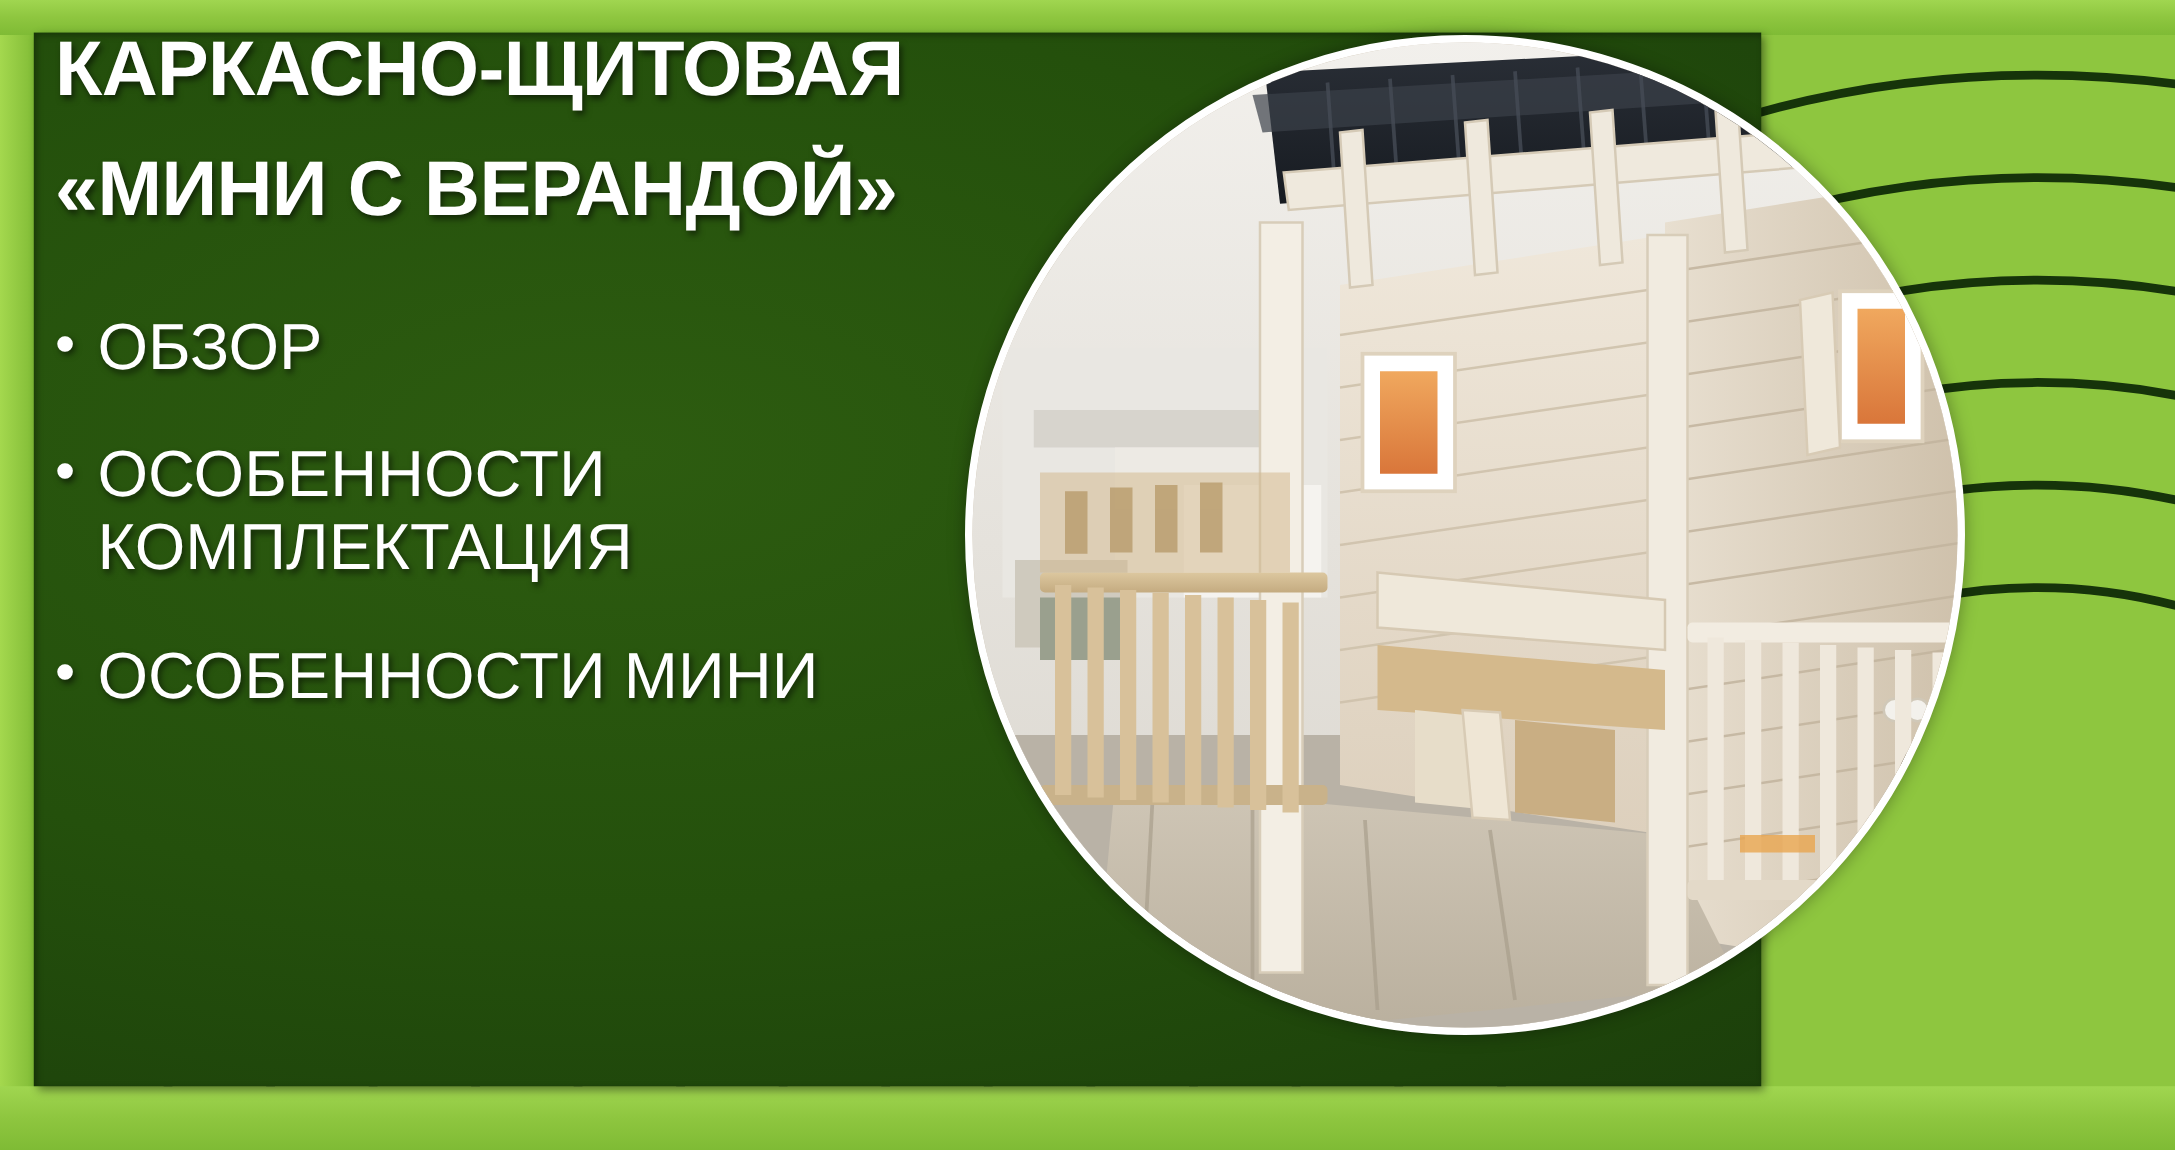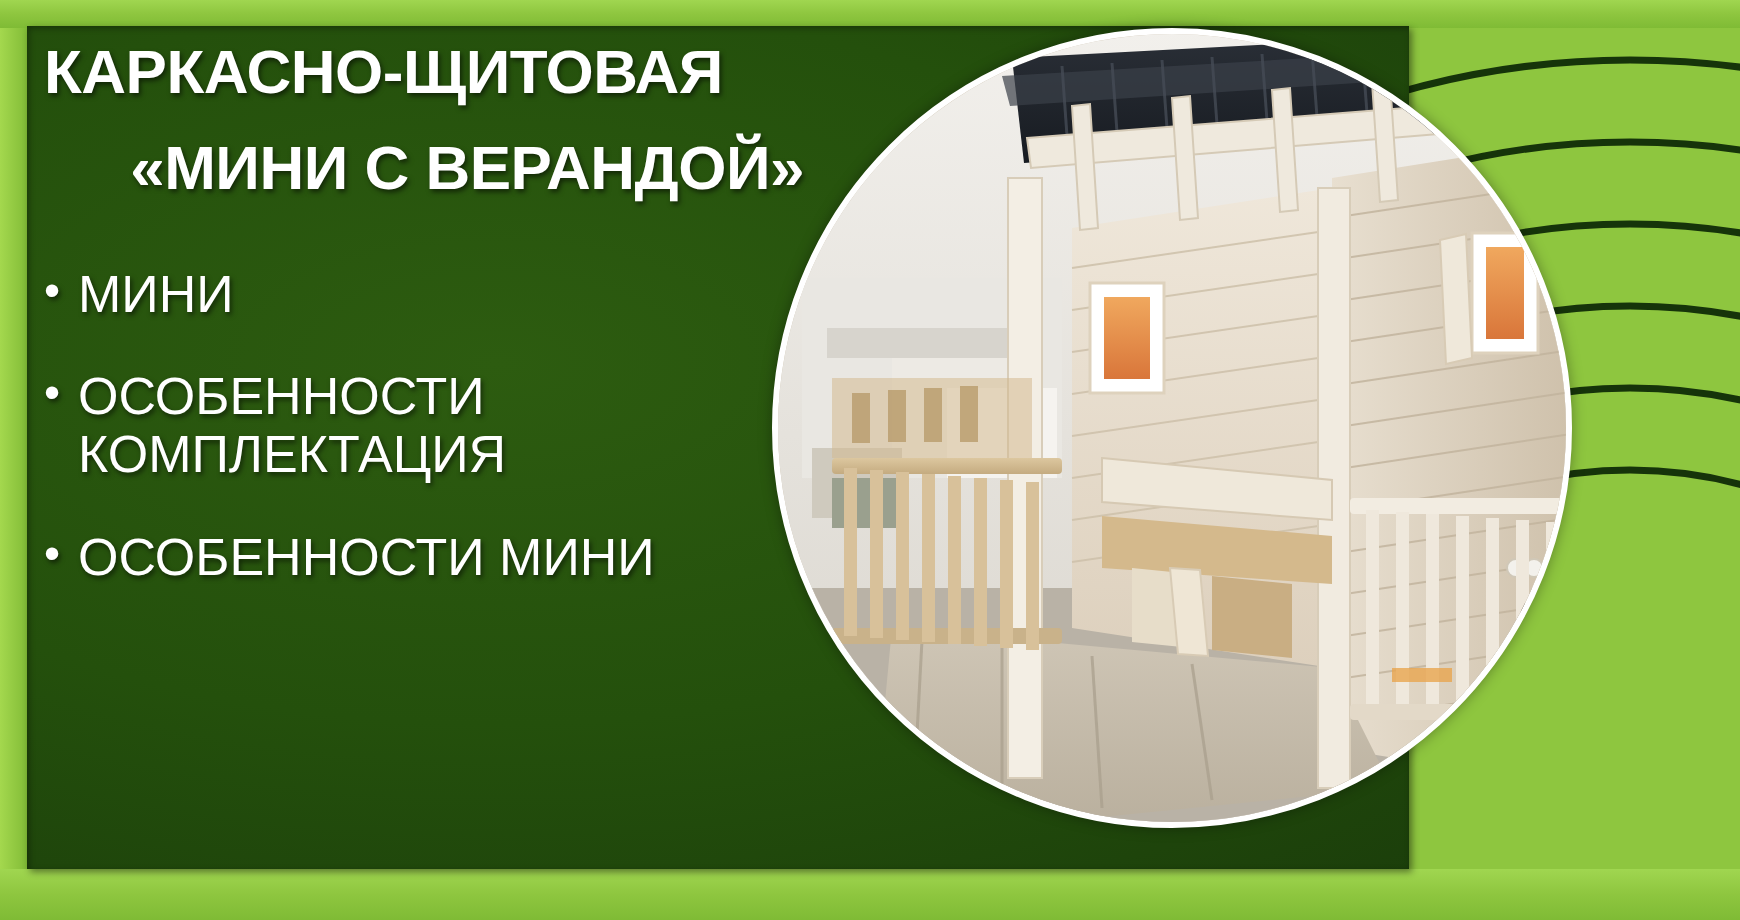--- a/index.html
+++ b/index.html
@@ -57,36 +57,36 @@
     position: absolute;
     inset: 0;
     box-shadow: inset 2px 2px 6px rgba(0,0,0,.35);
     pointer-events: none;
   }
 
   
   .content {
     position: absolute;
     left: 44px;
-    top: 40px;
+    top: 24px;
     width: 760px;
     z-index: 6;
   }
 
   .title {
     color: #ffffff;
     font-weight: bold;
     font-size: 62px;
     line-height: 1.04;
     letter-spacing: -0.5px;
     text-shadow: 2px 3px 5px rgba(0,0,0,.55);
     font-stretch: condensed;
   }
   .title-line { display: block; white-space: nowrap; }
-  .title-line.l3 { margin-top: 32px; text-align: right; }
+  .title-line.l3 { margin-top: 32px; }
 
   .bullets {
     margin-top: 64px;
     list-style: none;
   }
   .bullet-item {
     display: flex;
     align-items: flex-start;
     color: #ffffff;
     font-size: 52px;
@@ -346,21 +346,21 @@
   <div class="content">
 
     <div class="title">
       <span class="title-line l1">КАРКАСНО-ЩИТОВАЯ</span>
       <span class="title-line l3">«МИНИ С ВЕРАНДОЙ»</span>
     </div>
 
     <ul class="bullets">
       <li class="bullet-item">
         <span class="bullet-dot">•</span>
-        <span class="bullet-text">МИНИ</span>
+        <span class="bullet-text">ОБЗОР</span>
       </li>
       <li class="bullet-item">
         <span class="bullet-dot">•</span>
         <span class="bullet-text">ОСОБЕННОСТИ КОМПЛЕКТАЦИЯ</span>
       </li>
       <li class="bullet-item">
         <span class="bullet-dot">•</span>
         <span class="bullet-text">ОСОБЕННОСТИ МИНИ</span>
       </li>
     </ul>

